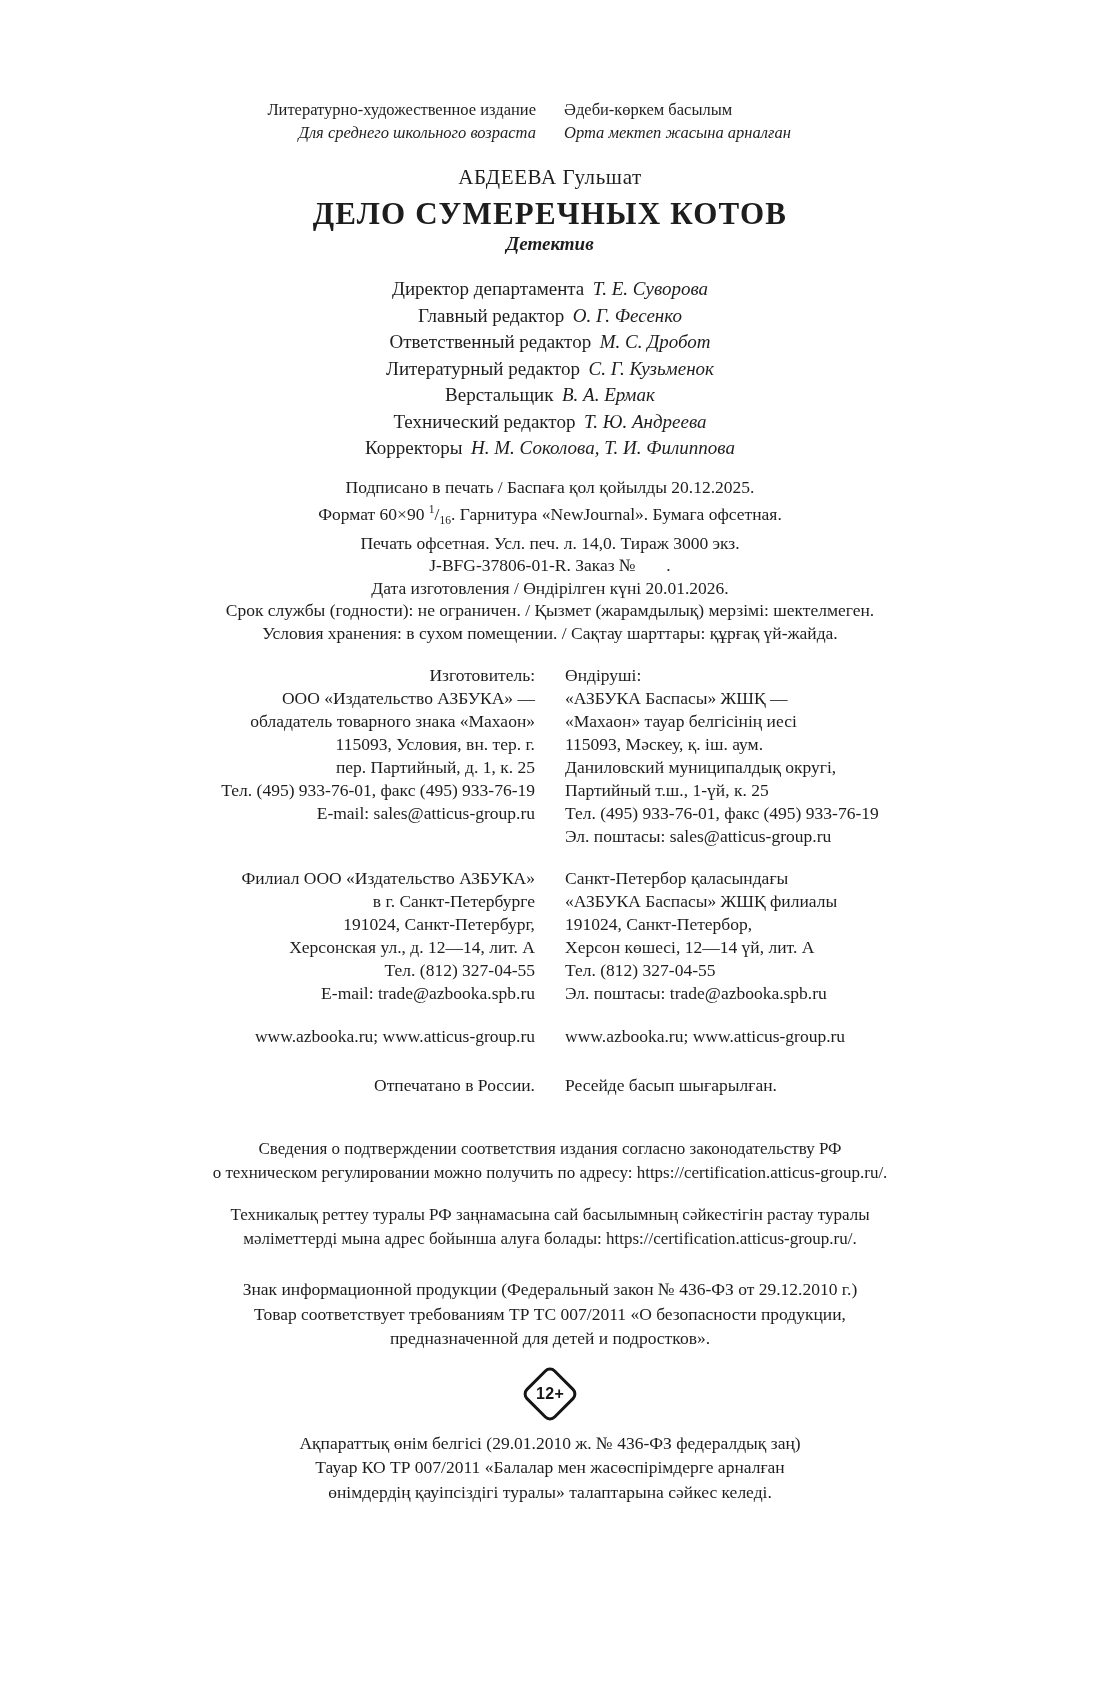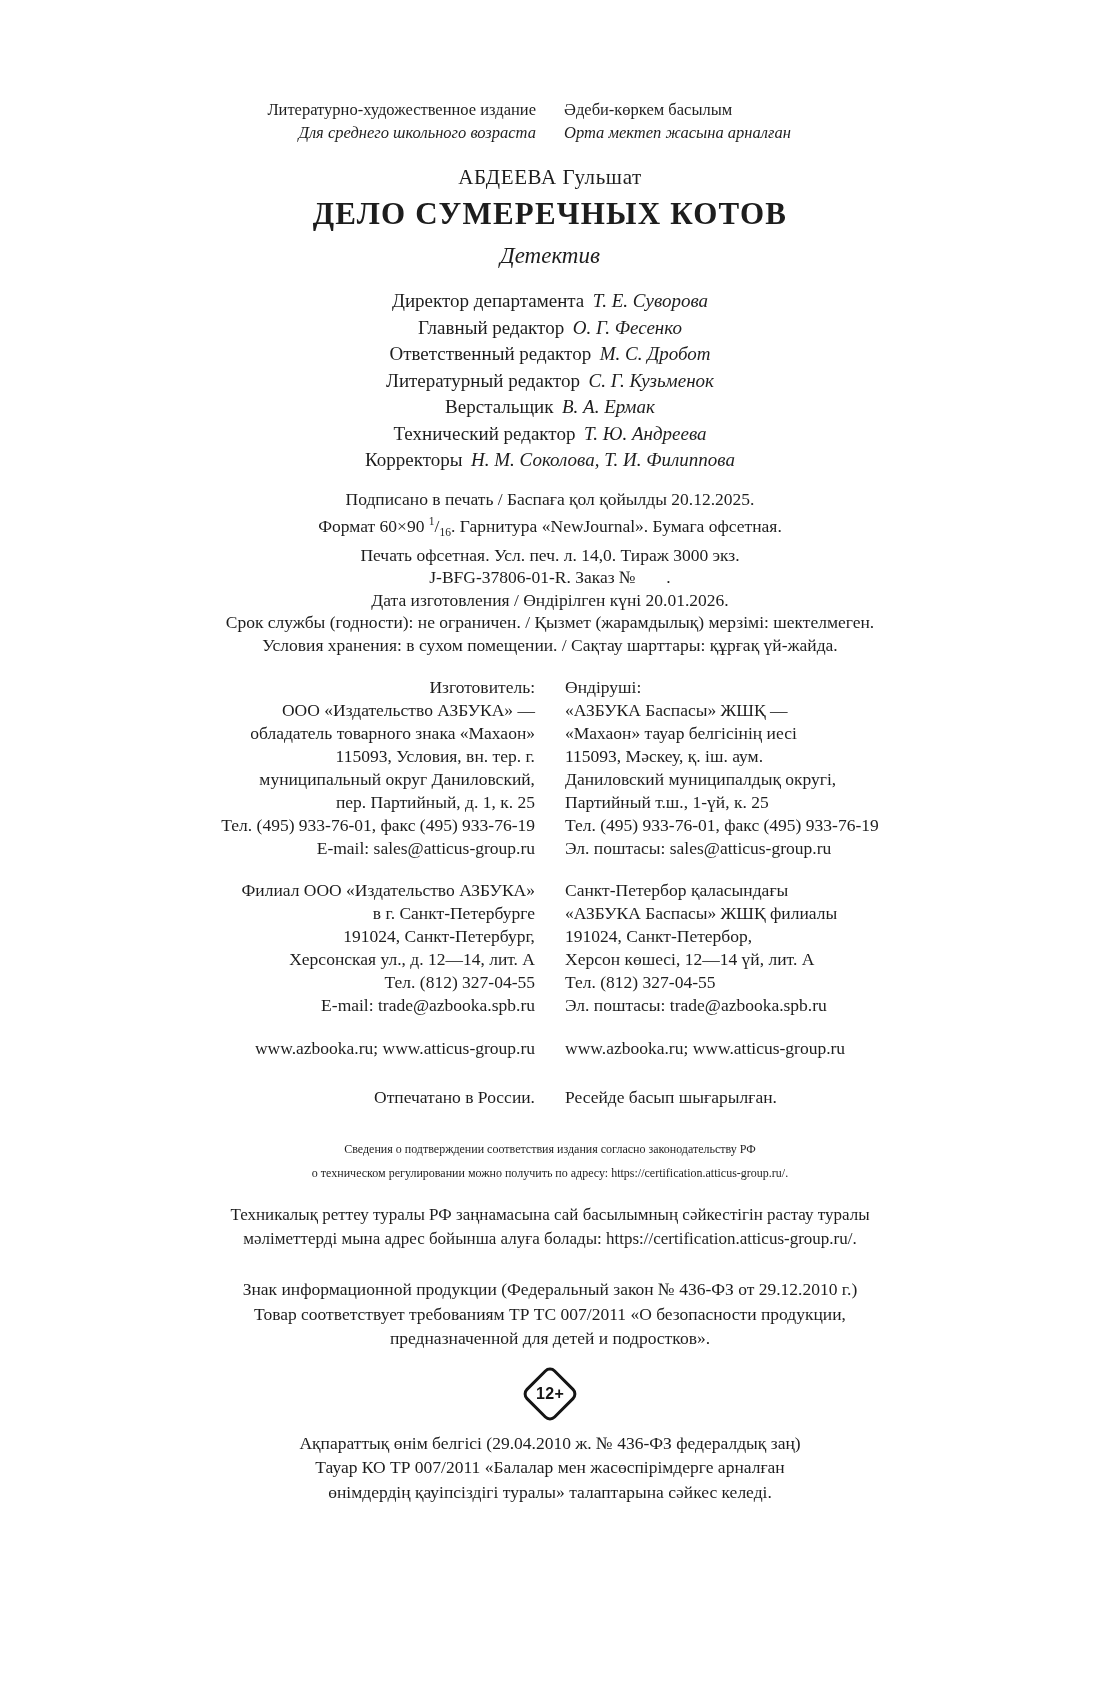--- a/index.html
+++ b/index.html
@@ -19,36 +19,36 @@
   .twocol .col.left  { text-align: right; padding-right: 14px; }
   .twocol .col.right { text-align: left;  padding-left: 14px; }
   .twocol.wide .col.left  { padding-right: 15px; }
   .twocol.wide .col.right { padding-left: 15px; }
 
   .edition-header { font-size: 16.5px; line-height: 23px; }
   .edition-header .l2 { font-style: italic; }
 
   .author-name { margin-top: 20px; font-size: 21px; line-height: 26px; letter-spacing: 0.6px; }
   .book-title  { margin-top: 6px; font-size: 31px; line-height: 36px; font-weight: bold; letter-spacing: 1.2px; }
-  .genre-label { margin-top: 12px; font-size: 23px; line-height: 24px; font-style: italic; }
+  .genre-label { font-size: 19px; line-height: 24px; font-style: italic; font-weight: bold; }
 
   .staff-list { margin-top: 20px; font-size: 19px; line-height: 26.5px; }
   .staff-row em { margin-left: 0.45em; }
 
   .imprint-block { margin-top: 14px; font-size: 17.5px; line-height: 22.5px; }
   .imprint-block sup { font-size: 66%; }
   .imprint-block sub { font-size: 66%; }
 
   .body-lines { font-size: 17.5px; line-height: 23px; }
   .producer-section { margin-top: 20px; }
   .branch-section   { margin-top: 19px; }
   .websites-row     { margin-top: 20px; }
   .printed-row      { margin-top: 26px; }
 
-  .cert-ru { margin-top: 28px; font-size: 12px; line-height: 24px; }
+  .cert-ru { margin-top: 40px; font-size: 17px; line-height: 24px; }
   .cert-kz { margin-top: 18px; font-size: 17px; line-height: 24px; }
   .info-ru { margin-top: 26px; font-size: 17.5px; line-height: 24.5px; }
   .info-kz { margin-top: 16px; font-size: 17.5px; line-height: 24.5px; }
 
   .badge-wrap { margin-top: 22px; display: flex; justify-content: center; }
   .diamond {
     width: 36px; height: 36px;
     border: 3px solid #151515; border-radius: 8px;
     transform: rotate(45deg);
     display: flex; align-items: center; justify-content: center;
@@ -99,21 +99,20 @@
     <div class="line">Срок службы (годности): не ограничен. / Қызмет (жарамдылық) мерзімі: шектелмеген.</div>
     <div class="line">Условия хранения: в сухом помещении. / Сақтау шарттары: құрғақ үй-жайда.</div>
   </div>
 
   <div class="producer-section body-lines twocol wide">
     <div class="col left">
       <div>Изготовитель:</div>
       <div>ООО «Издательство АЗБУКА» —</div>
       <div>обладатель товарного знака «Махаон»</div>
       <div>115093, Условия, вн. тер. г.</div>
-      <div>муниципальный округ Даниловский,</div>
       <div>пер. Партийный, д. 1, к. 25</div>
       <div>Тел. (495) 933-76-01, факс (495) 933-76-19</div>
       <div>E-mail: sales@atticus-group.ru</div>
     </div>
     <div class="col right">
       <div>Өндіруші:</div>
       <div>«АЗБУКА Баспасы» ЖШҚ —</div>
       <div>«Махаон» тауар белгісінің иесі</div>
       <div>115093, Мәскеу, қ. іш. аум.</div>
       <div>Даниловский муниципалдық округі,</div>
@@ -167,18 +166,18 @@
     <div>предназначенной для детей и подростков».</div>
   </div>
 
   <div class="badge-wrap">
     <div class="diamond">
       <span class="badge-text">12+</span>
     </div>
   </div>
 
   <div class="info-kz center">
-    <div>Ақпараттық өнім белгісі (29.04.2010 ж. № 436-ФЗ федералдық заң)</div>
+    <div>Ақпараттық өнім белгісі (29.01.2010 ж. № 436-ФЗ федералдық заң)</div>
     <div>Тауар КО ТР 007/2011 «Балалар мен жасөспірімдерге арналған</div>
     <div>өнімдердің қауіпсіздігі туралы» талаптарына сәйкес келеді.</div>
   </div>
 
 </div>
 
 </body></html>

